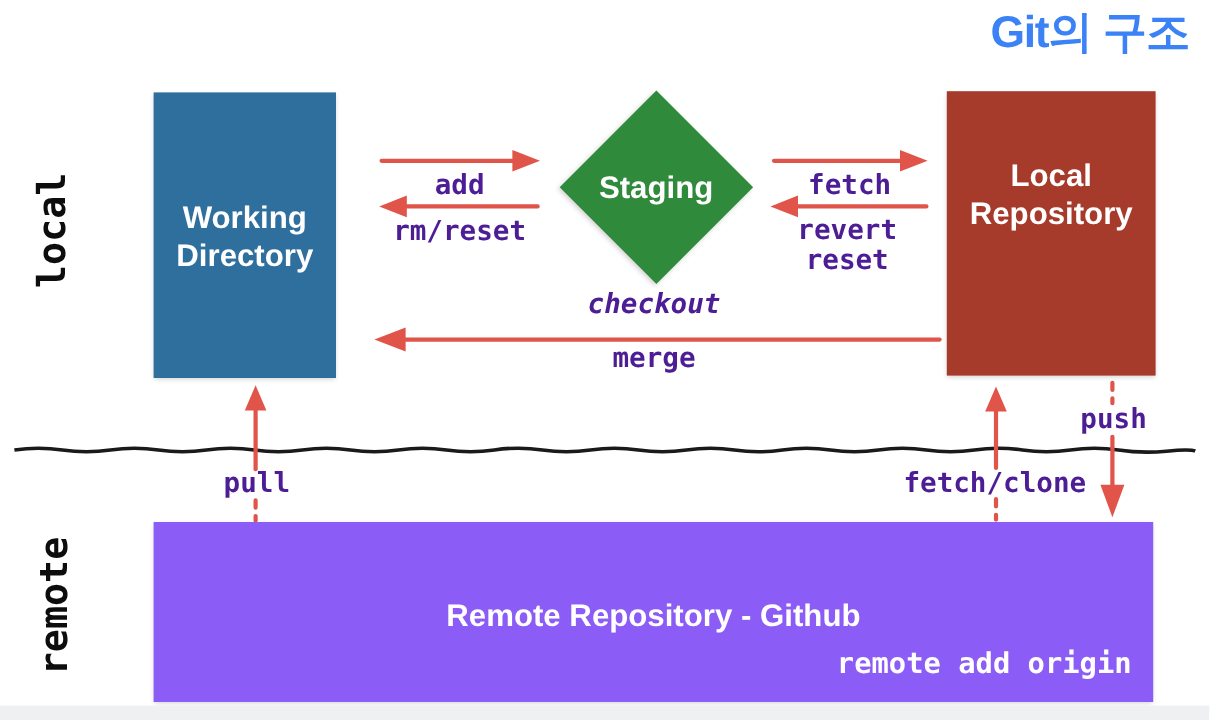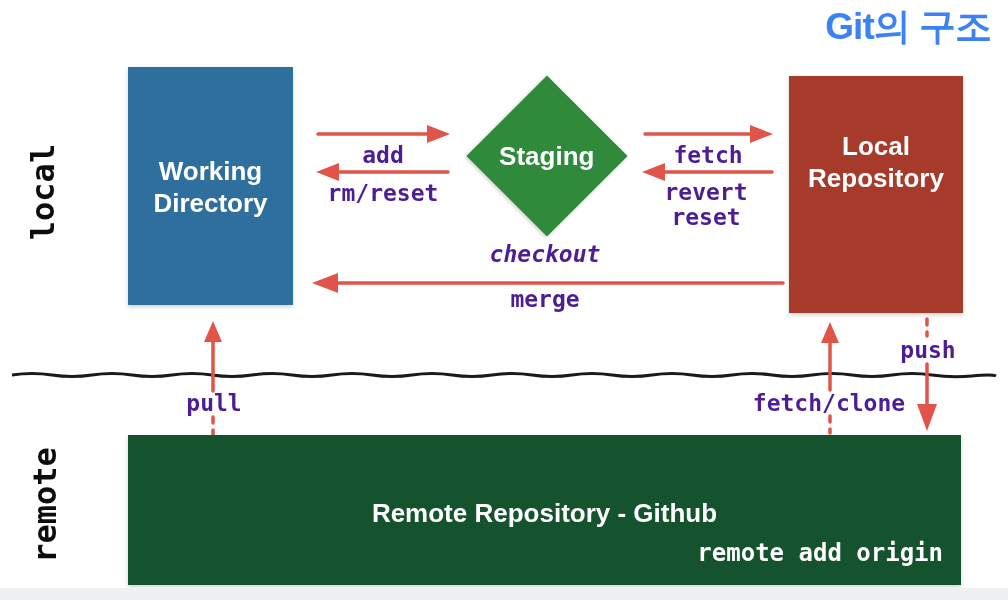--- a/index.html
+++ b/index.html
@@ -18,21 +18,21 @@
     font-family:"DejaVu Sans Mono","Liberation Mono",monospace;
     font-weight:700; font-size:32px; color:#0d0d0d;
   }
   #label-local  { left:-27px; top:170px; }
   #label-remote { left:-25px; top:483px; }
 
   .box { position:absolute; color:#ffffff; box-shadow:0 2px 4px rgba(0,0,0,0.18); }
   .box-label { font-weight:700; font-size:26px; line-height:32px; text-align:center; }
   .mono { font-family:"DejaVu Sans Mono","Liberation Mono",monospace; font-weight:700; }
 
-  #box-wd { left:128px; top:67px; width:165px; height:238px; }
+  #box-wd { left:128px; top:77px; width:152px; height:238px; }
   #box-wd .box-label { padding:88px 6px 0 6px; }
   #box-wd .box-cmd { position:absolute; left:0; right:0; bottom:16px; text-align:center; font-size:24px; }
 
   #box-lr { left:789px; top:76px; width:174px; height:237px; }
   #box-lr .box-label { padding:54px 4px 0 4px; }
 
   #diamond-staging {
     left:490px; top:99px; width:114px; height:114px;
     transform:rotate(45deg); display:flex; align-items:center; justify-content:center;
   }
@@ -120,21 +120,21 @@
   </div>
 
   <div class="box" id="diamond-staging" style="background-color: rgb(47, 139, 59);">
     <div class="box-label">Staging</div>
   </div>
 
   <div class="box" id="box-lr" style="background-color: rgb(166, 59, 43);">
     <div class="box-label">Local Repository</div>
   </div>
 
-  <div class="box" id="box-rr" style="background-color: #14532d;">
+  <div class="box" id="box-rr" style="background-color: #8b5cf6;">
     <div class="box-label">Remote Repository - Github</div>
     <div class="box-cmd mono">remote add origin</div>
   </div>
 
   <div class="arrow-label" id="lbl-add">add</div>
   <div class="arrow-label" id="lbl-rm-reset">rm/reset</div>
   <div class="arrow-label" id="lbl-commit">fetch</div>
   <div class="arrow-label" id="lbl-revert">revert</div>
   <div class="arrow-label" id="lbl-reset">reset</div>
   <div class="arrow-label" id="lbl-checkout">checkout</div>

